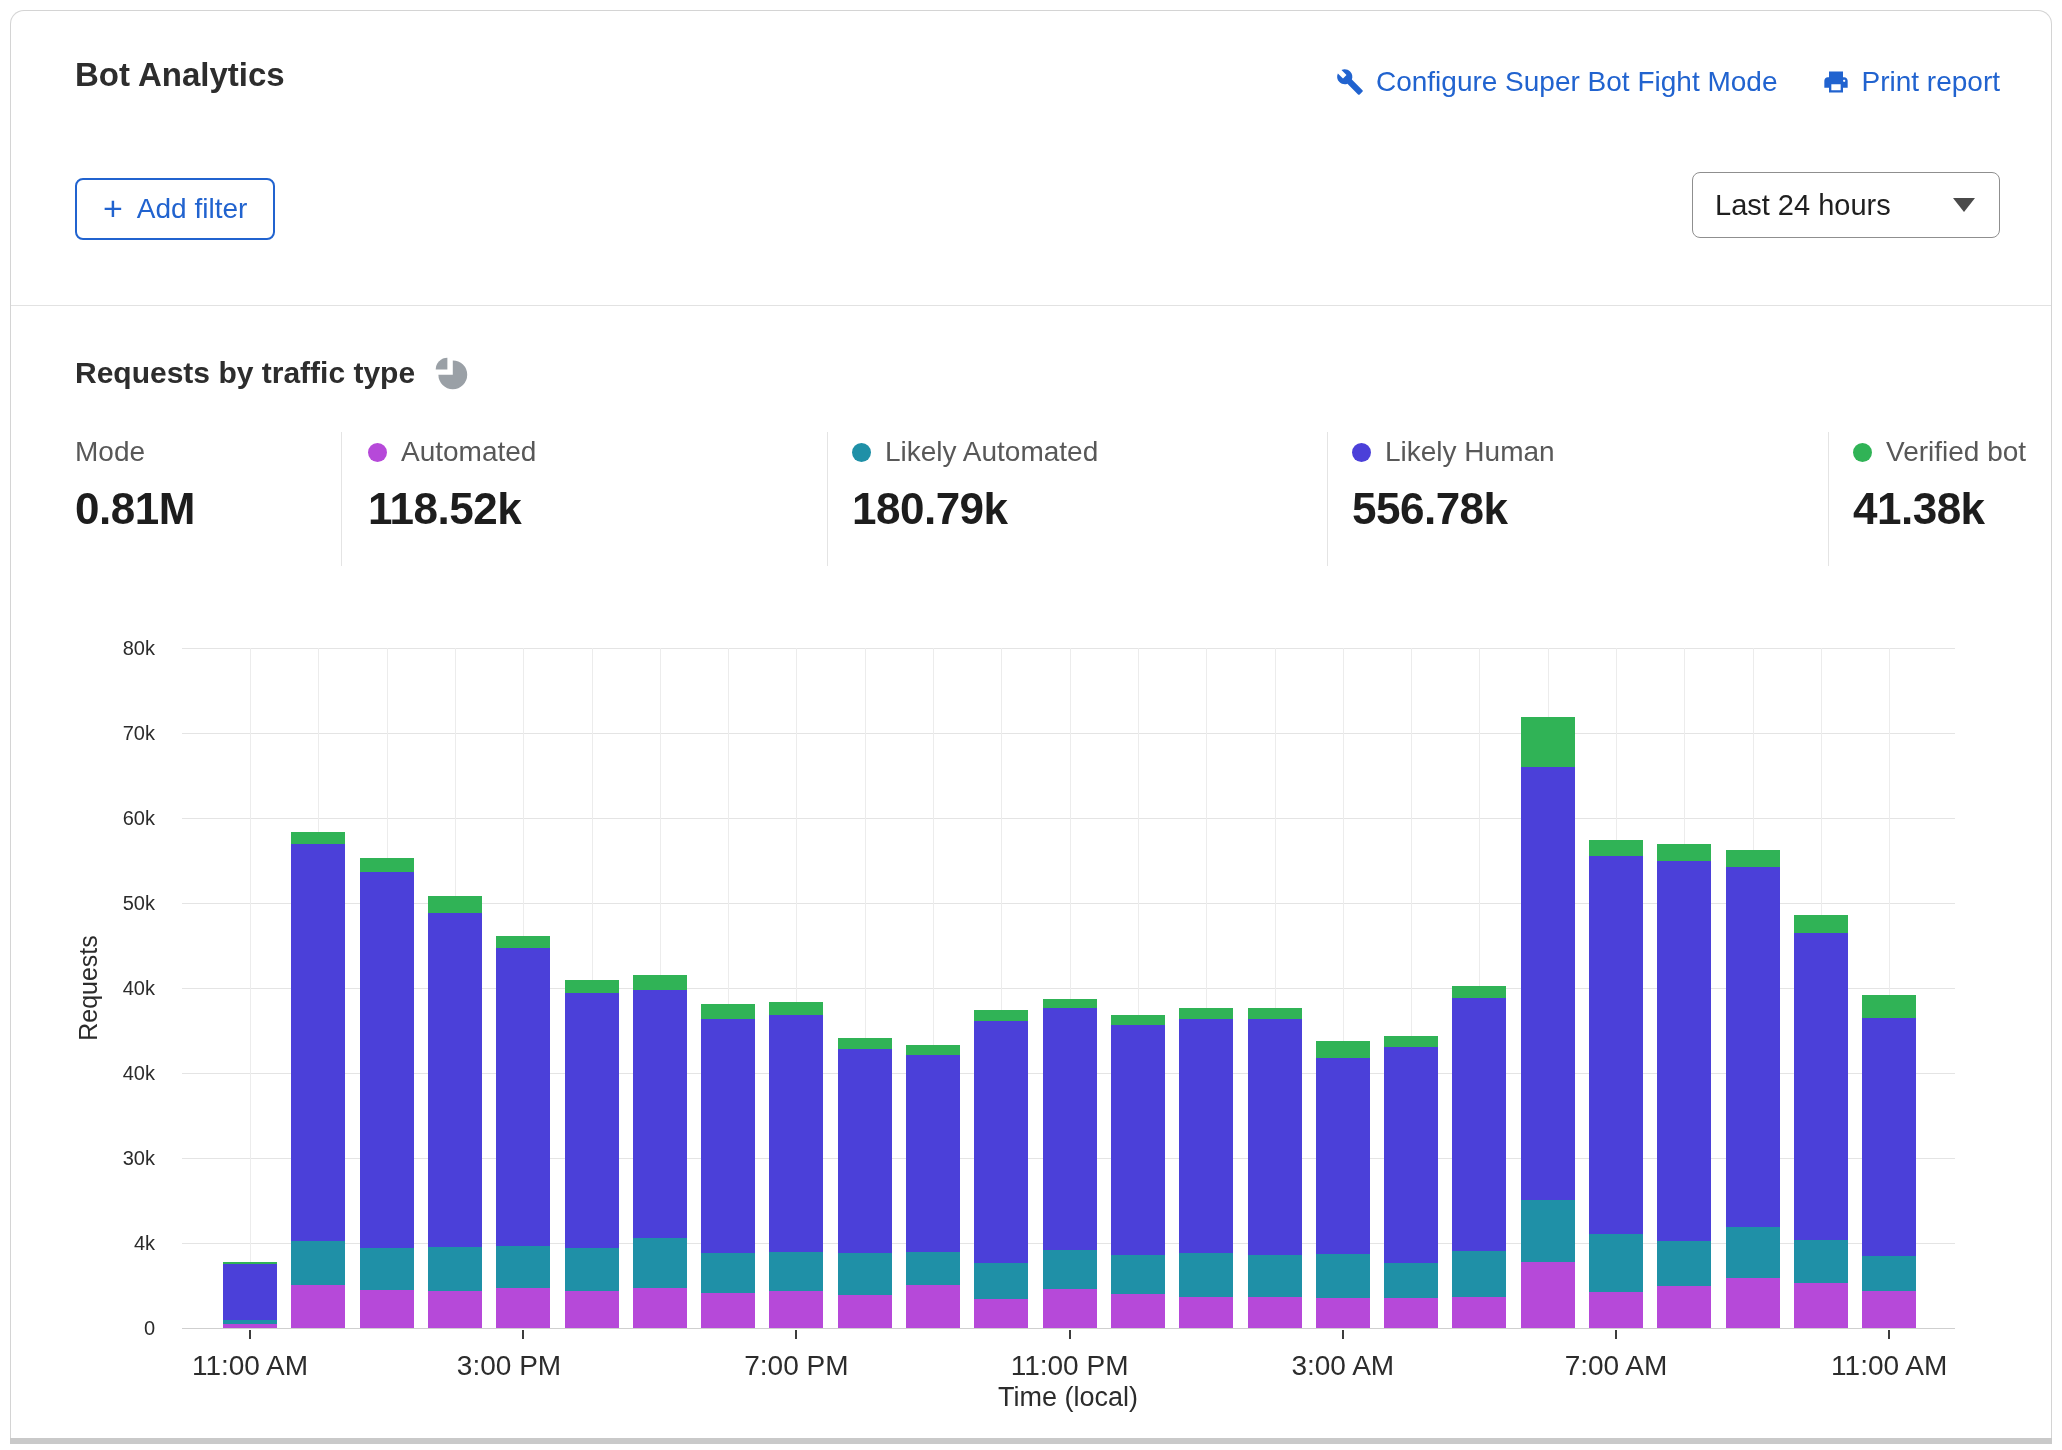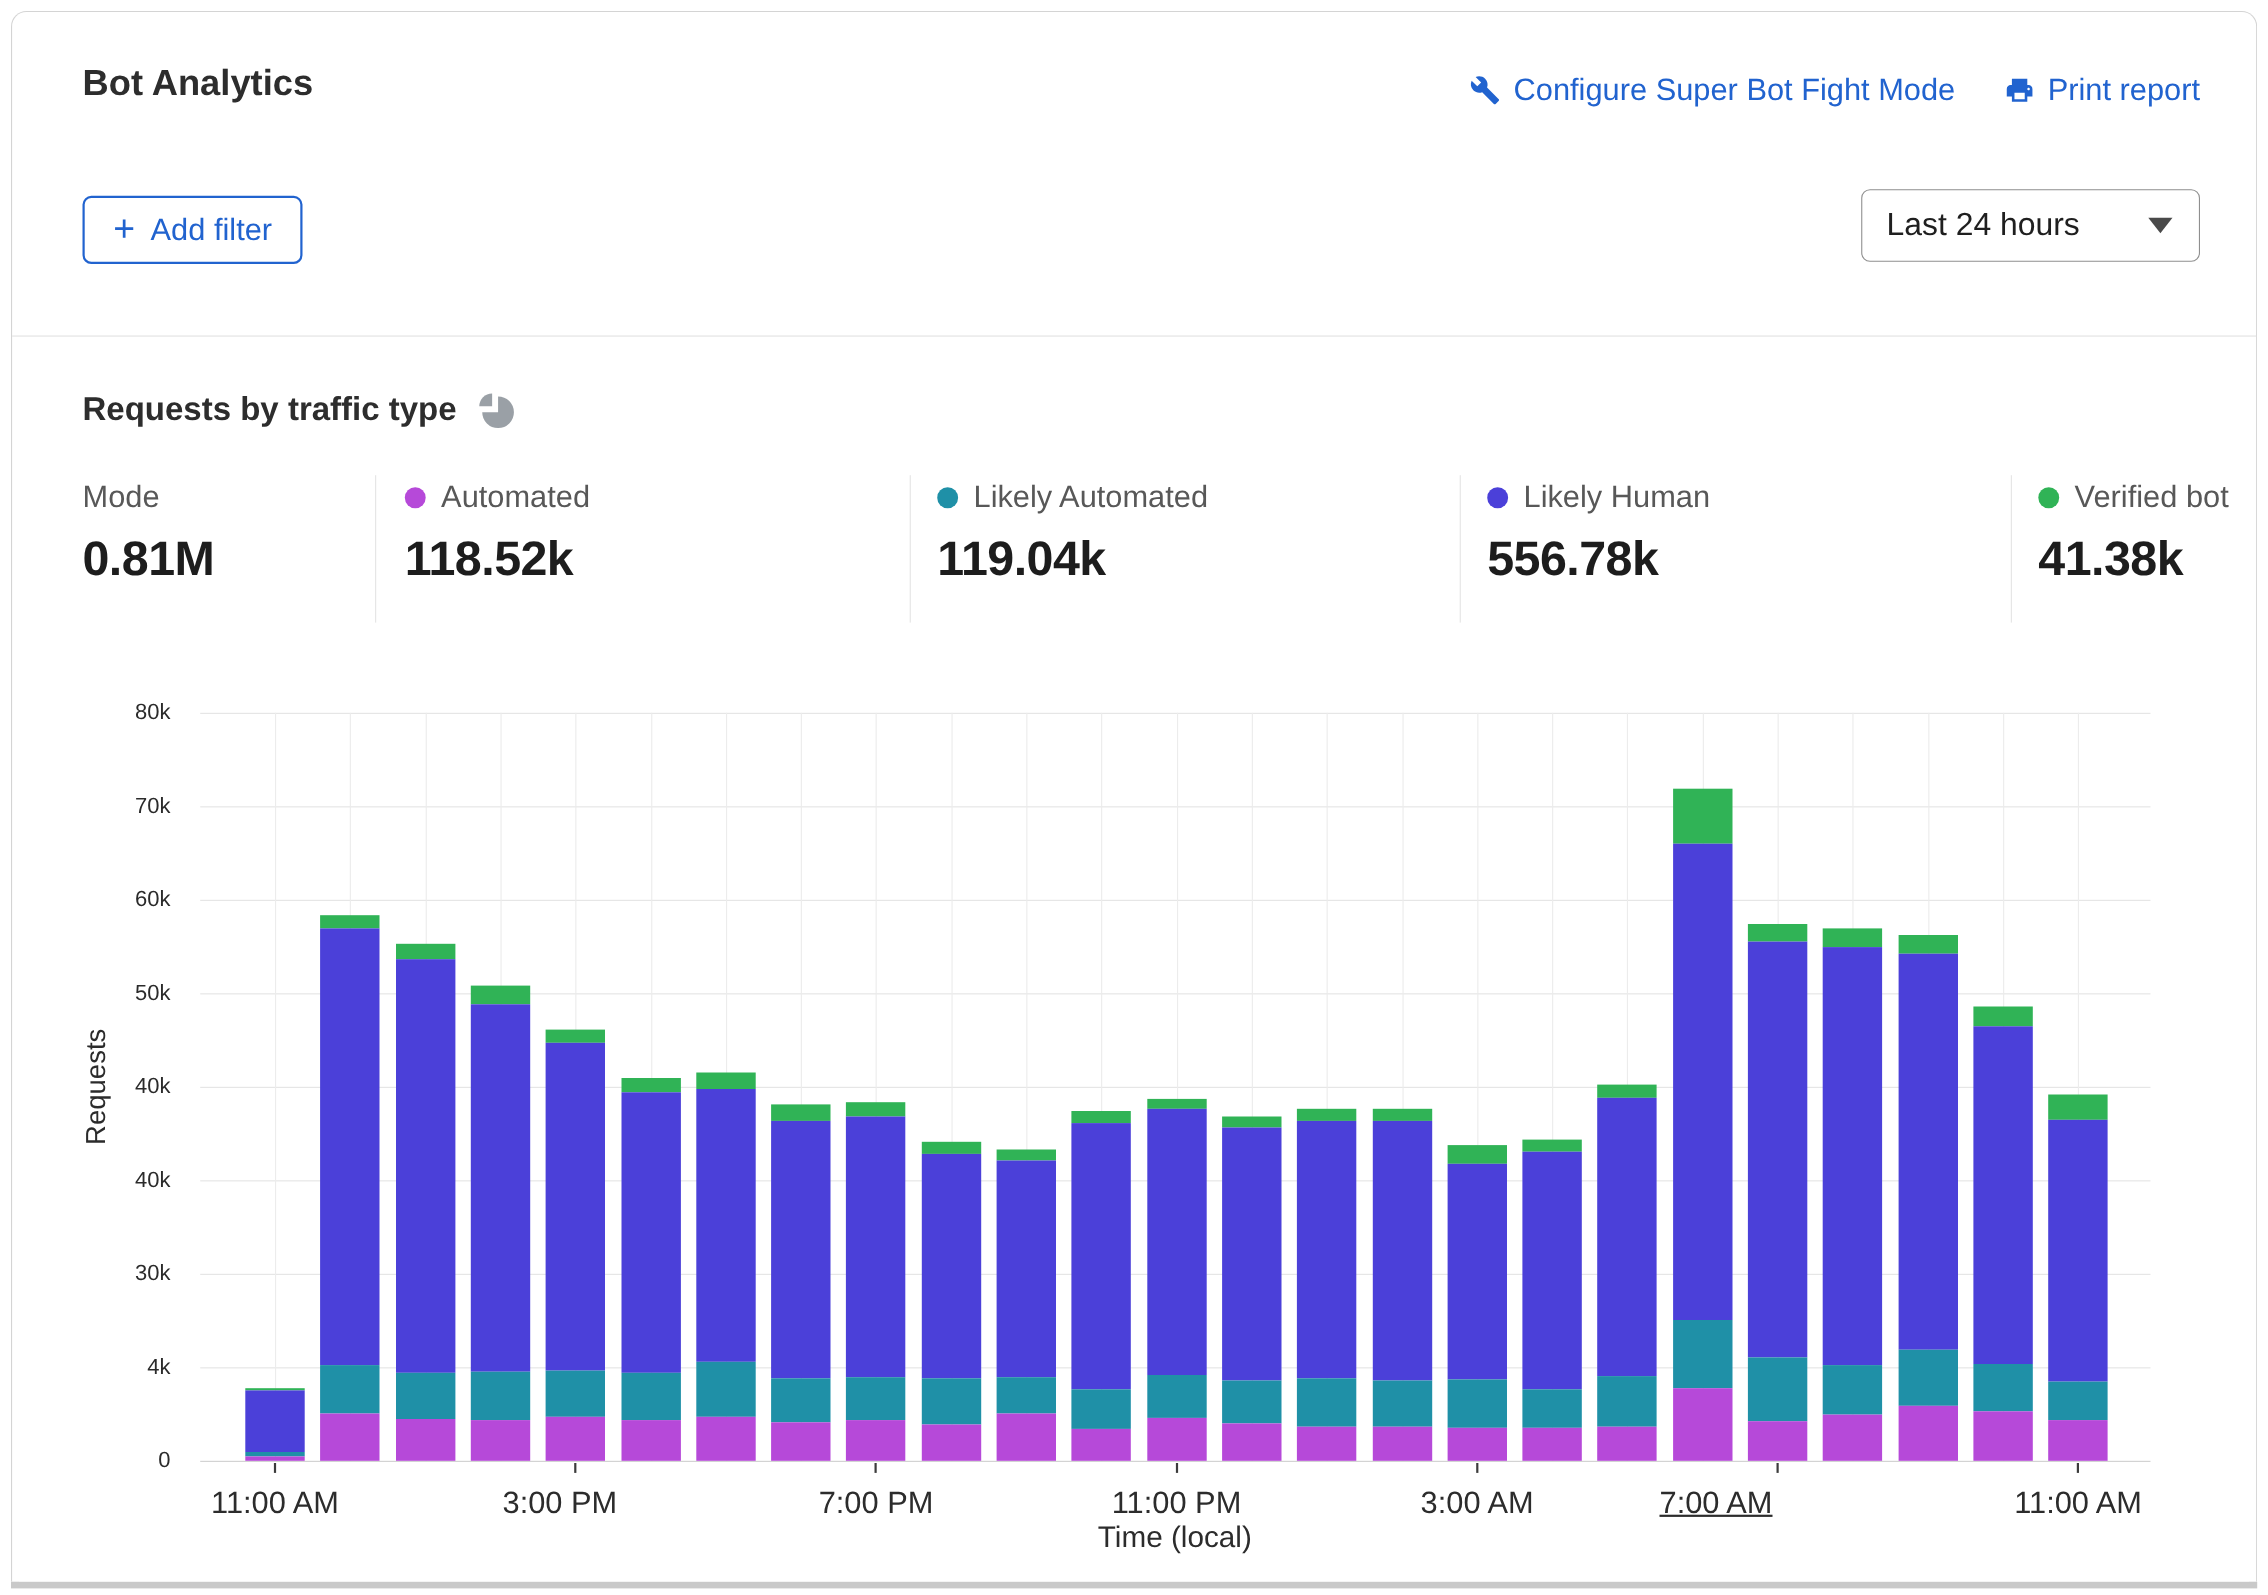--- a/index.html
+++ b/index.html
@@ -135,21 +135,21 @@
     <span class="stat-label">Automated</span>
   </div>
   <div class="stat-value">118.52k</div>
 </div>
 <div class="stat-divider" style="left:827px"></div>
 <div class="stat" style="left:852px">
   <div class="stat-head">
     <span class="stat-dot" style="background: rgb(31, 144, 167);"></span>
     <span class="stat-label">Likely Automated</span>
   </div>
-  <div class="stat-value">119.04k</div>
+  <div class="stat-value">180.79k</div>
 </div>
 <div class="stat-divider" style="left:1327px"></div>
 <div class="stat" style="left:1352px">
   <div class="stat-head">
     <span class="stat-dot" style="background: rgb(75, 64, 217);"></span>
     <span class="stat-label">Likely Human</span>
   </div>
   <div class="stat-value">556.78k</div>
 </div>
 <div class="stat-divider" style="left:1828px"></div>
@@ -364,19 +364,19 @@
     <div class="x-label" style="left: 68px;">11:00 AM</div>
     <div class="x-tick" style="left: 340.2px;"></div>
     <div class="x-label" style="left: 327px;">3:00 PM</div>
     <div class="x-tick" style="left: 613.4px;"></div>
     <div class="x-label" style="left: 614.4px;">7:00 PM</div>
     <div class="x-tick" style="left: 886.6px;"></div>
     <div class="x-label" style="left: 887.6px;">11:00 PM</div>
     <div class="x-tick" style="left: 1159.8px;"></div>
     <div class="x-label" style="left: 1160.8px;">3:00 AM</div>
     <div class="x-tick" style="left: 1433px;"></div>
-    <div class="x-label" style="left: 1378px; text-decoration: underline;">7:00 AM</div>
+    <div class="x-label" style="left: 1434px;">7:00 AM</div>
     <div class="x-tick" style="left: 1706.2px;"></div>
     <div class="x-label" style="left: 1707.2px;">11:00 AM</div>
   </div>
 <div class="x-title">Time (local)</div>
 
 <div class="bottom-strip"></div>
 
 </body></html>

